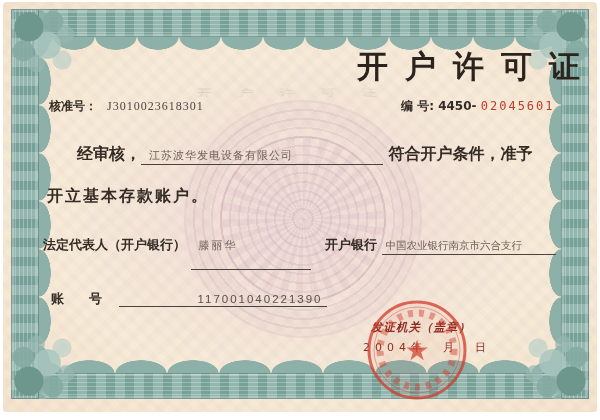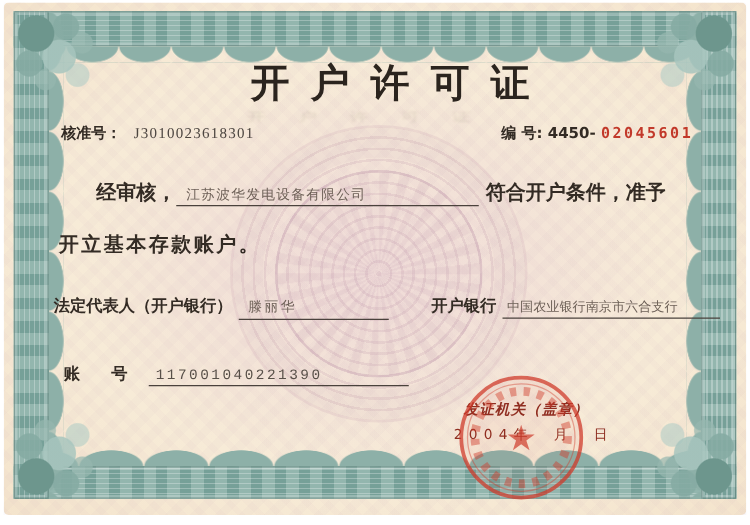--- a/index.html
+++ b/index.html
@@ -63,42 +63,42 @@
   .c-br{right:2px;bottom:7px;transform:scale(-1,-1);}
   
   .rosette{position:absolute;left:183px;top:100px;width:234px;height:234px;border-radius:50%;
       background:repeating-radial-gradient(circle at 50% 50%, rgba(182,138,162,.17) 0 2px, rgba(182,138,162,0) 2px 9px);
       box-shadow:0 0 0 2px rgba(182,138,162,.14), inset 0 0 0 24px rgba(182,138,162,.05);}
   .rosette::after{content:"";position:absolute;inset:34px;border-radius:50%;
       border:2px solid rgba(182,138,162,.16);
       background:repeating-conic-gradient(rgba(182,138,162,.10) 0 6deg, rgba(182,138,162,0) 6deg 12deg);}
   
   .t{position:absolute;color:#332b24;}
-  .title{left:0;right:0;top:44px;text-align:center;font-size:31px;font-weight:bold;
+  .title{left:0;right:0;top:44px;text-align:right;font-size:31px;font-weight:bold;
       letter-spacing:17px;text-indent:17px;color:#2b241e;margin-left:24px;}
   .ghost{left:0;right:0;top:82px;text-align:center;font-size:15px;letter-spacing:26px;
       color:rgba(70,58,46,.14);filter:blur(1.2px);transform:scaleY(.65);}
   .row-approval{top:96px;left:46px;font-size:12px;font-weight:bold;}
   .approval-value{font-weight:normal;font-family:"Liberation Serif",serif;color:#4c4540;letter-spacing:1px;margin-left:10px;text-align:right;}
   .row-number{top:96px;left:398px;font-size:12px;font-weight:bold;}
-  .number-red{color:#c2392a;font-family:"DejaVu Sans Mono",monospace;letter-spacing:2px;font-weight:bold;margin-top:16px;}
+  .number-red{color:#c2392a;font-family:"DejaVu Sans Mono",monospace;letter-spacing:2px;font-weight:normal;margin-top:16px;}
   .row-review{top:142px;left:74px;font-size:16px;font-weight:bold;width:500px;}
   .blank{display:inline-block;border-bottom:1.5px solid #4a423c;vertical-align:baseline;}
   .company{width:228px;font-size:11px;font-weight:normal;font-family:"Liberation Serif",serif;
       color:#6e6158;letter-spacing:1px;padding:0 6px 1px 8px;}
   .row-open{top:184px;left:44px;font-size:16px;font-weight:bold;letter-spacing:2px;}
   .row-rep{top:234px;left:40px;font-size:13px;font-weight:bold;}
   .rep-name{width:108px;font-size:11px;font-weight:normal;font-family:Liberation Mono, monospace;
-      color:#6e6158;letter-spacing:2px;padding:0 4px 2px 8px;}
-  .row-bank{top:234px;left:322px;font-size:13px;font-weight:bold;margin-left:20px;}
+      color:#6e6158;letter-spacing:2px;padding:0 4px 16px 8px;}
+  .row-bank{top:234px;left:322px;font-size:13px;font-weight:bold;}
   .bank-name{width:168px;font-size:10.5px;font-weight:normal;font-family:"Liberation Serif",serif;
       color:#6e6158;padding:0 2px 1px 4px;}
   .row-account{top:288px;left:48px;font-size:13px;font-weight:bold;letter-spacing:6px;}
-  .account-number{width:198px;font-size:11.5px;font-weight:normal;font-family:Liberation Mono, monospace;
-      color:#585049;letter-spacing:1px;padding:0 4px 1px 6px;letter-spacing:2px;}
+  .account-number{width:198px;font-size:11.5px;font-weight:normal;font-family:Liberation Sans, sans-serif;
+      color:#585049;letter-spacing:1px;padding:0 4px 1px 6px;letter-spacing:2px;text-align:right;}
   
   .issuer-label{top:318px;left:368px;font-size:11.5px;font-weight:bold;color:#8d2d20;letter-spacing:1px;font-style:italic;}
   .issuer-date{top:338px;left:360px;font-size:11px;color:#8d2d20;letter-spacing:5px;}
   .seal{position:absolute;left:362px;top:296px;width:104px;height:104px;opacity:.82;}
 </style>
 </head>
 <body>
 
 <div class="cert">
   <div class="texture"></div>

